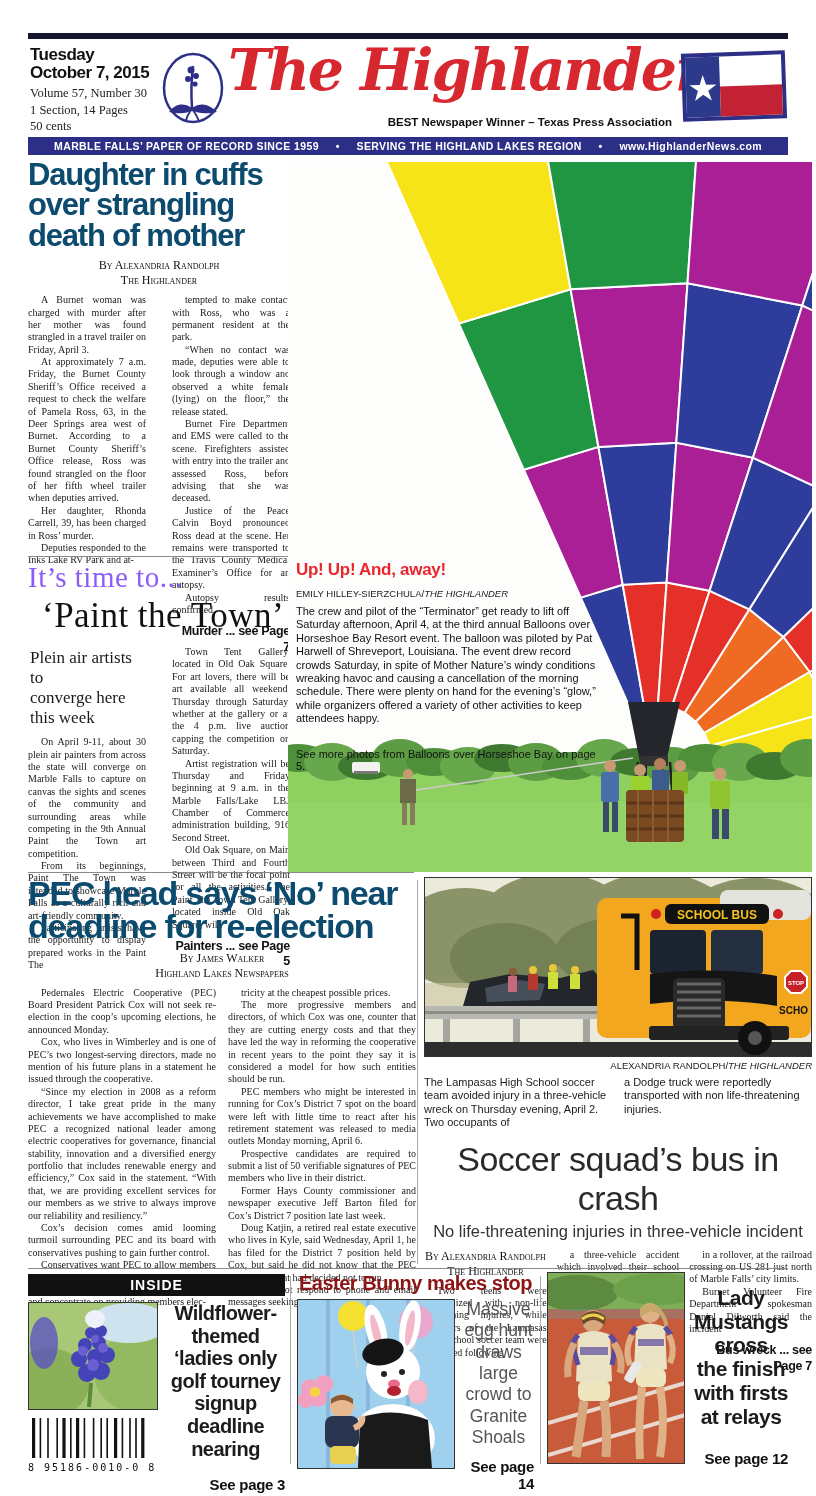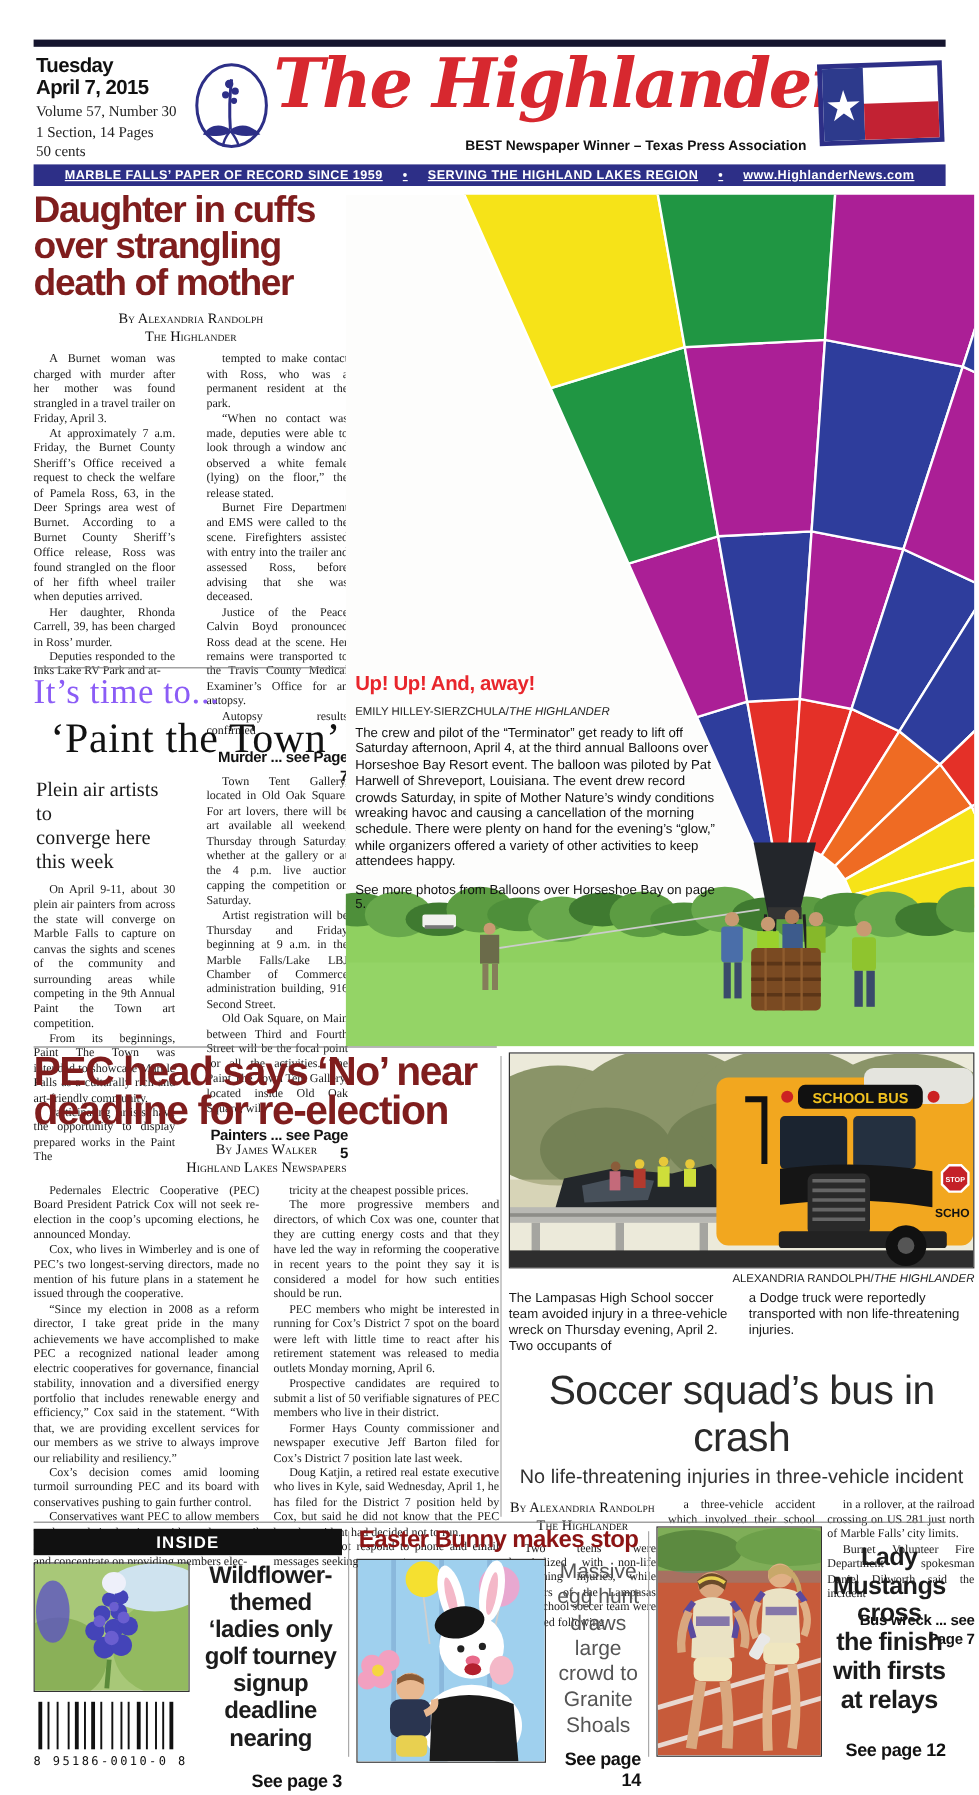--- a/index.html
+++ b/index.html
@@ -14,43 +14,43 @@
   .mh-date{font-family:"Liberation Sans",sans-serif;font-weight:bold;font-size:17px;line-height:1.05;letter-spacing:-0.5px;color:#111;}
   .mh-meta{font-size:12.5px;line-height:1.35;color:#222;margin-top:3px;}
   .mh-emblem{left:161px;top:52px;width:64px;height:72px;}
   .mh-title{left:228px;top:36px;width:460px;font-family:"DejaVu Serif",serif;font-style:italic;font-weight:bold;
             font-size:57px;color:#d7282f;letter-spacing:-2px;white-space:nowrap;}
   .mh-award{left:300px;top:116px;width:372px;text-align:right;font-family:"Liberation Sans",sans-serif;
             font-weight:bold;font-size:11.5px;color:#111;}
   .mh-flag{left:680px;top:50px;width:108px;height:74px;}
   .banner{left:28px;top:137px;width:760px;height:18px;background:#2d2f87;display:flex;align-items:center;
           justify-content:space-between;padding:0 26px;box-sizing:border-box;
-          font-family:"Liberation Sans",sans-serif;font-weight:bold;font-size:10.5px;color:#fff;letter-spacing:0.4px;text-decoration:underline;}
+          font-family:"Liberation Sans",sans-serif;font-weight:bold;font-size:10.5px;color:#fff;letter-spacing:0.4px;}
   
-  .h-black{font-family:"Liberation Sans",sans-serif;font-weight:800;color:#7f1d1d;letter-spacing:-1.2px;line-height:0.98;}
+  .h-black{font-family:"Liberation Sans",sans-serif;font-weight:800;color:#0c4a6e;letter-spacing:-1.2px;line-height:0.98;}
   .byline{text-align:center;font-variant:small-caps;font-size:12px;line-height:1.25;margin:7px 0 6px;color:#111;}
   .cols{display:flex;gap:26px;}
   .col{flex:1;font-size:10px;line-height:1.24;text-align:justify;}
   .col p{margin:0;text-indent:13px;}
   .jump{font-family:"Liberation Sans",sans-serif;font-weight:bold;font-size:12.5px;letter-spacing:-0.3px;
         text-align:right;margin-top:8px;color:#111;}
   .hline{background:#8a8a8a;height:1px;}
   .vline{background:#aaaaaa;width:1px;}
   
   .paint-kicker{font-size:29px;color:#8b5cf6;letter-spacing:0.5px;}
   .paint-title{font-size:35px;color:#111;margin:2px 0 10px 14px;letter-spacing:0.5px;}
   .paint-sub{text-align:left;font-size:17px;line-height:1.18;margin:2px 2px 8px;}
   
   .photo-balloon{left:288px;top:162px;width:524px;height:710px;overflow:hidden;}
   .balloon-cap{left:296px;top:560px;width:302px;font-family:Liberation Sans, sans-serif;}
   .cap-head{color:#e8262c;font-weight:bold;font-size:17px;letter-spacing:-0.3px;margin-bottom:8px;}
   .cap-credit{font-size:9.5px;color:#222;margin-bottom:6px;}
   .cap-credit .org{font-style:italic;}
   .cap-body{font-size:11px;line-height:1.22;color:#111;font-weight:500;}
-  .cap-more{font-size:11px;margin-top:10px;color:#111;}
+  .cap-more{font-size:11px;margin-top:22px;color:#111;}
   
   .story-pec{left:28px;top:877px;width:388px;}
   .sec-bus{left:424px;top:877px;width:388px;}
   .photo-frame{border:1px solid #333;box-sizing:border-box;}
   .bus-credit{text-align:right;font-family:"Liberation Sans",sans-serif;font-size:9.5px;color:#222;margin:3px 0 5px;}
   .bus-credit .org{font-style:italic;}
   .bus-capcols{display:flex;gap:12px;font-family:"Liberation Sans",sans-serif;font-size:11px;line-height:1.22;}
   .bus-capcols div{flex:1;}
   .soccer-h{font-family:"Liberation Sans",sans-serif;font-weight:400;font-size:34px;color:#2a2a2a;
             text-align:center;letter-spacing:-0.5px;margin-top:10px;}
@@ -71,21 +71,21 @@
 </style>
 </head>
 <body>
 
 <div class="page">
 
   <div class="abs top-rule"></div>
 
   <div class="abs mh-left">
     <div class="mh-date">Tuesday</div>
-    <div class="mh-date">April 7, 2015</div>
+    <div class="mh-date">October 7, 2015</div>
     <div class="mh-meta">
       <div>Volume 57, Number 30</div>
       <div>1 Section, 14 Pages</div>
       <div>50 cents</div>
     </div>
   </div>
 
   <div class="abs mh-emblem">
     <svg width="64" height="72" viewBox="0 0 64 72">
       <ellipse cx="32" cy="36" rx="29" ry="34" fill="none" stroke="#2d2f87" stroke-width="2.5"></ellipse>

